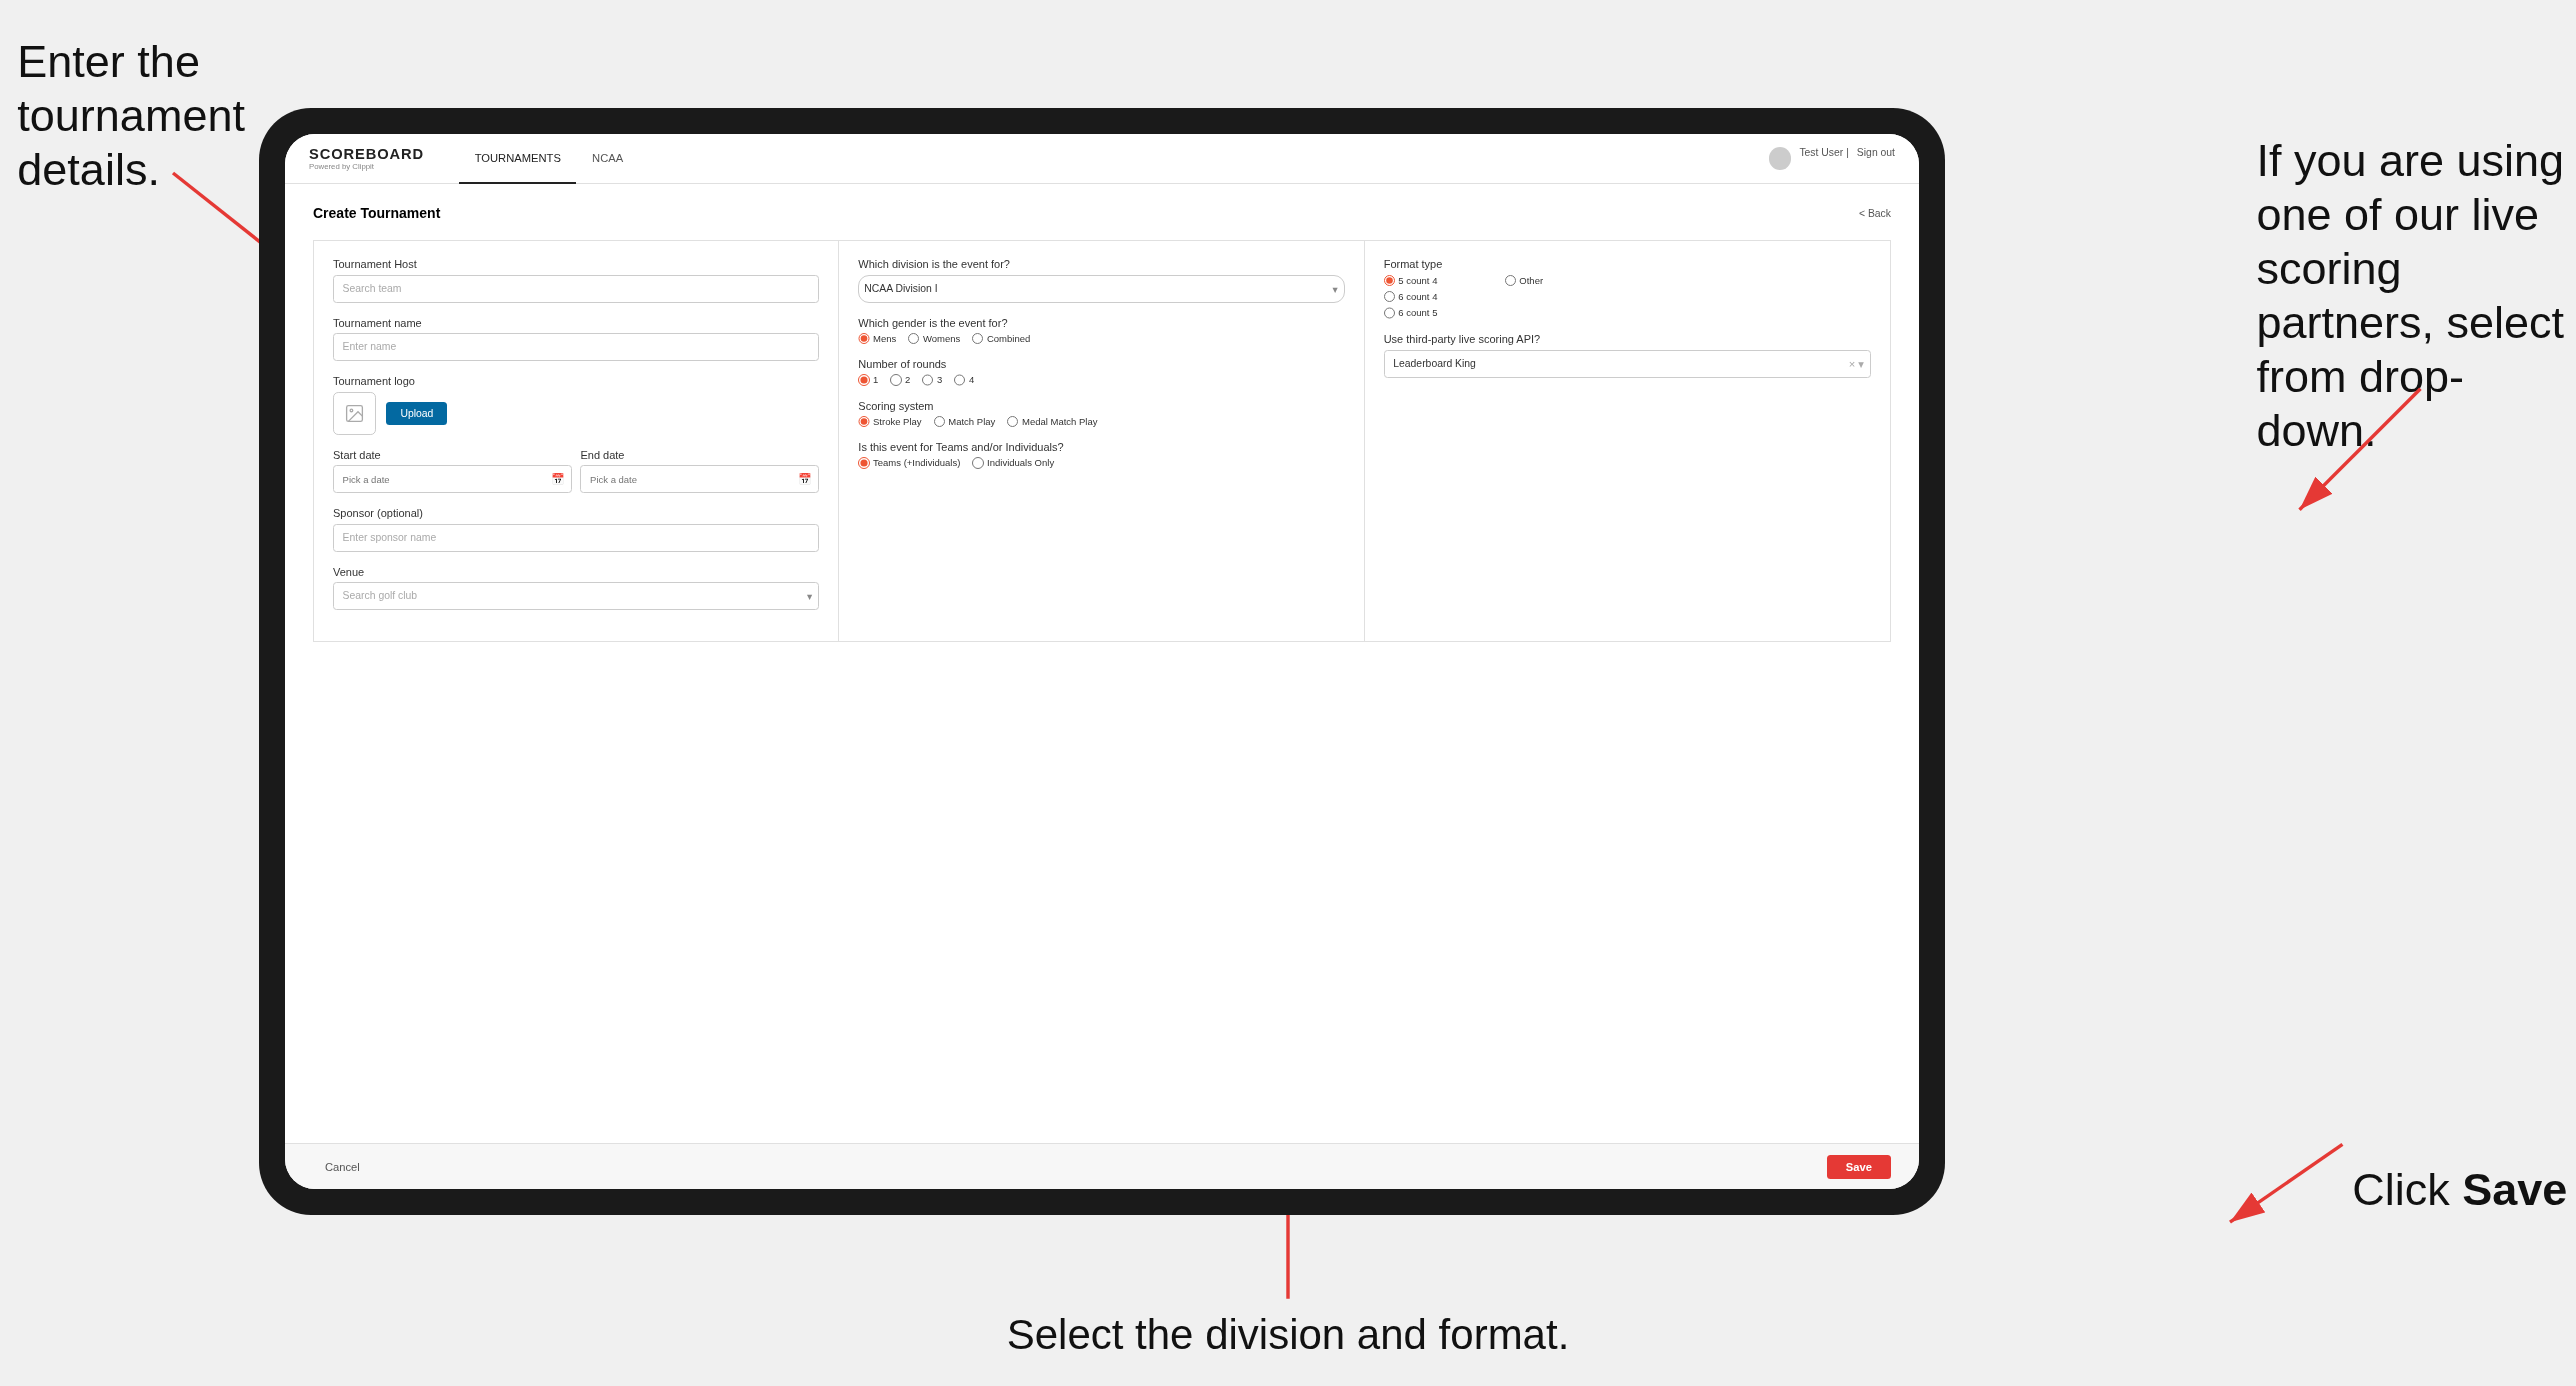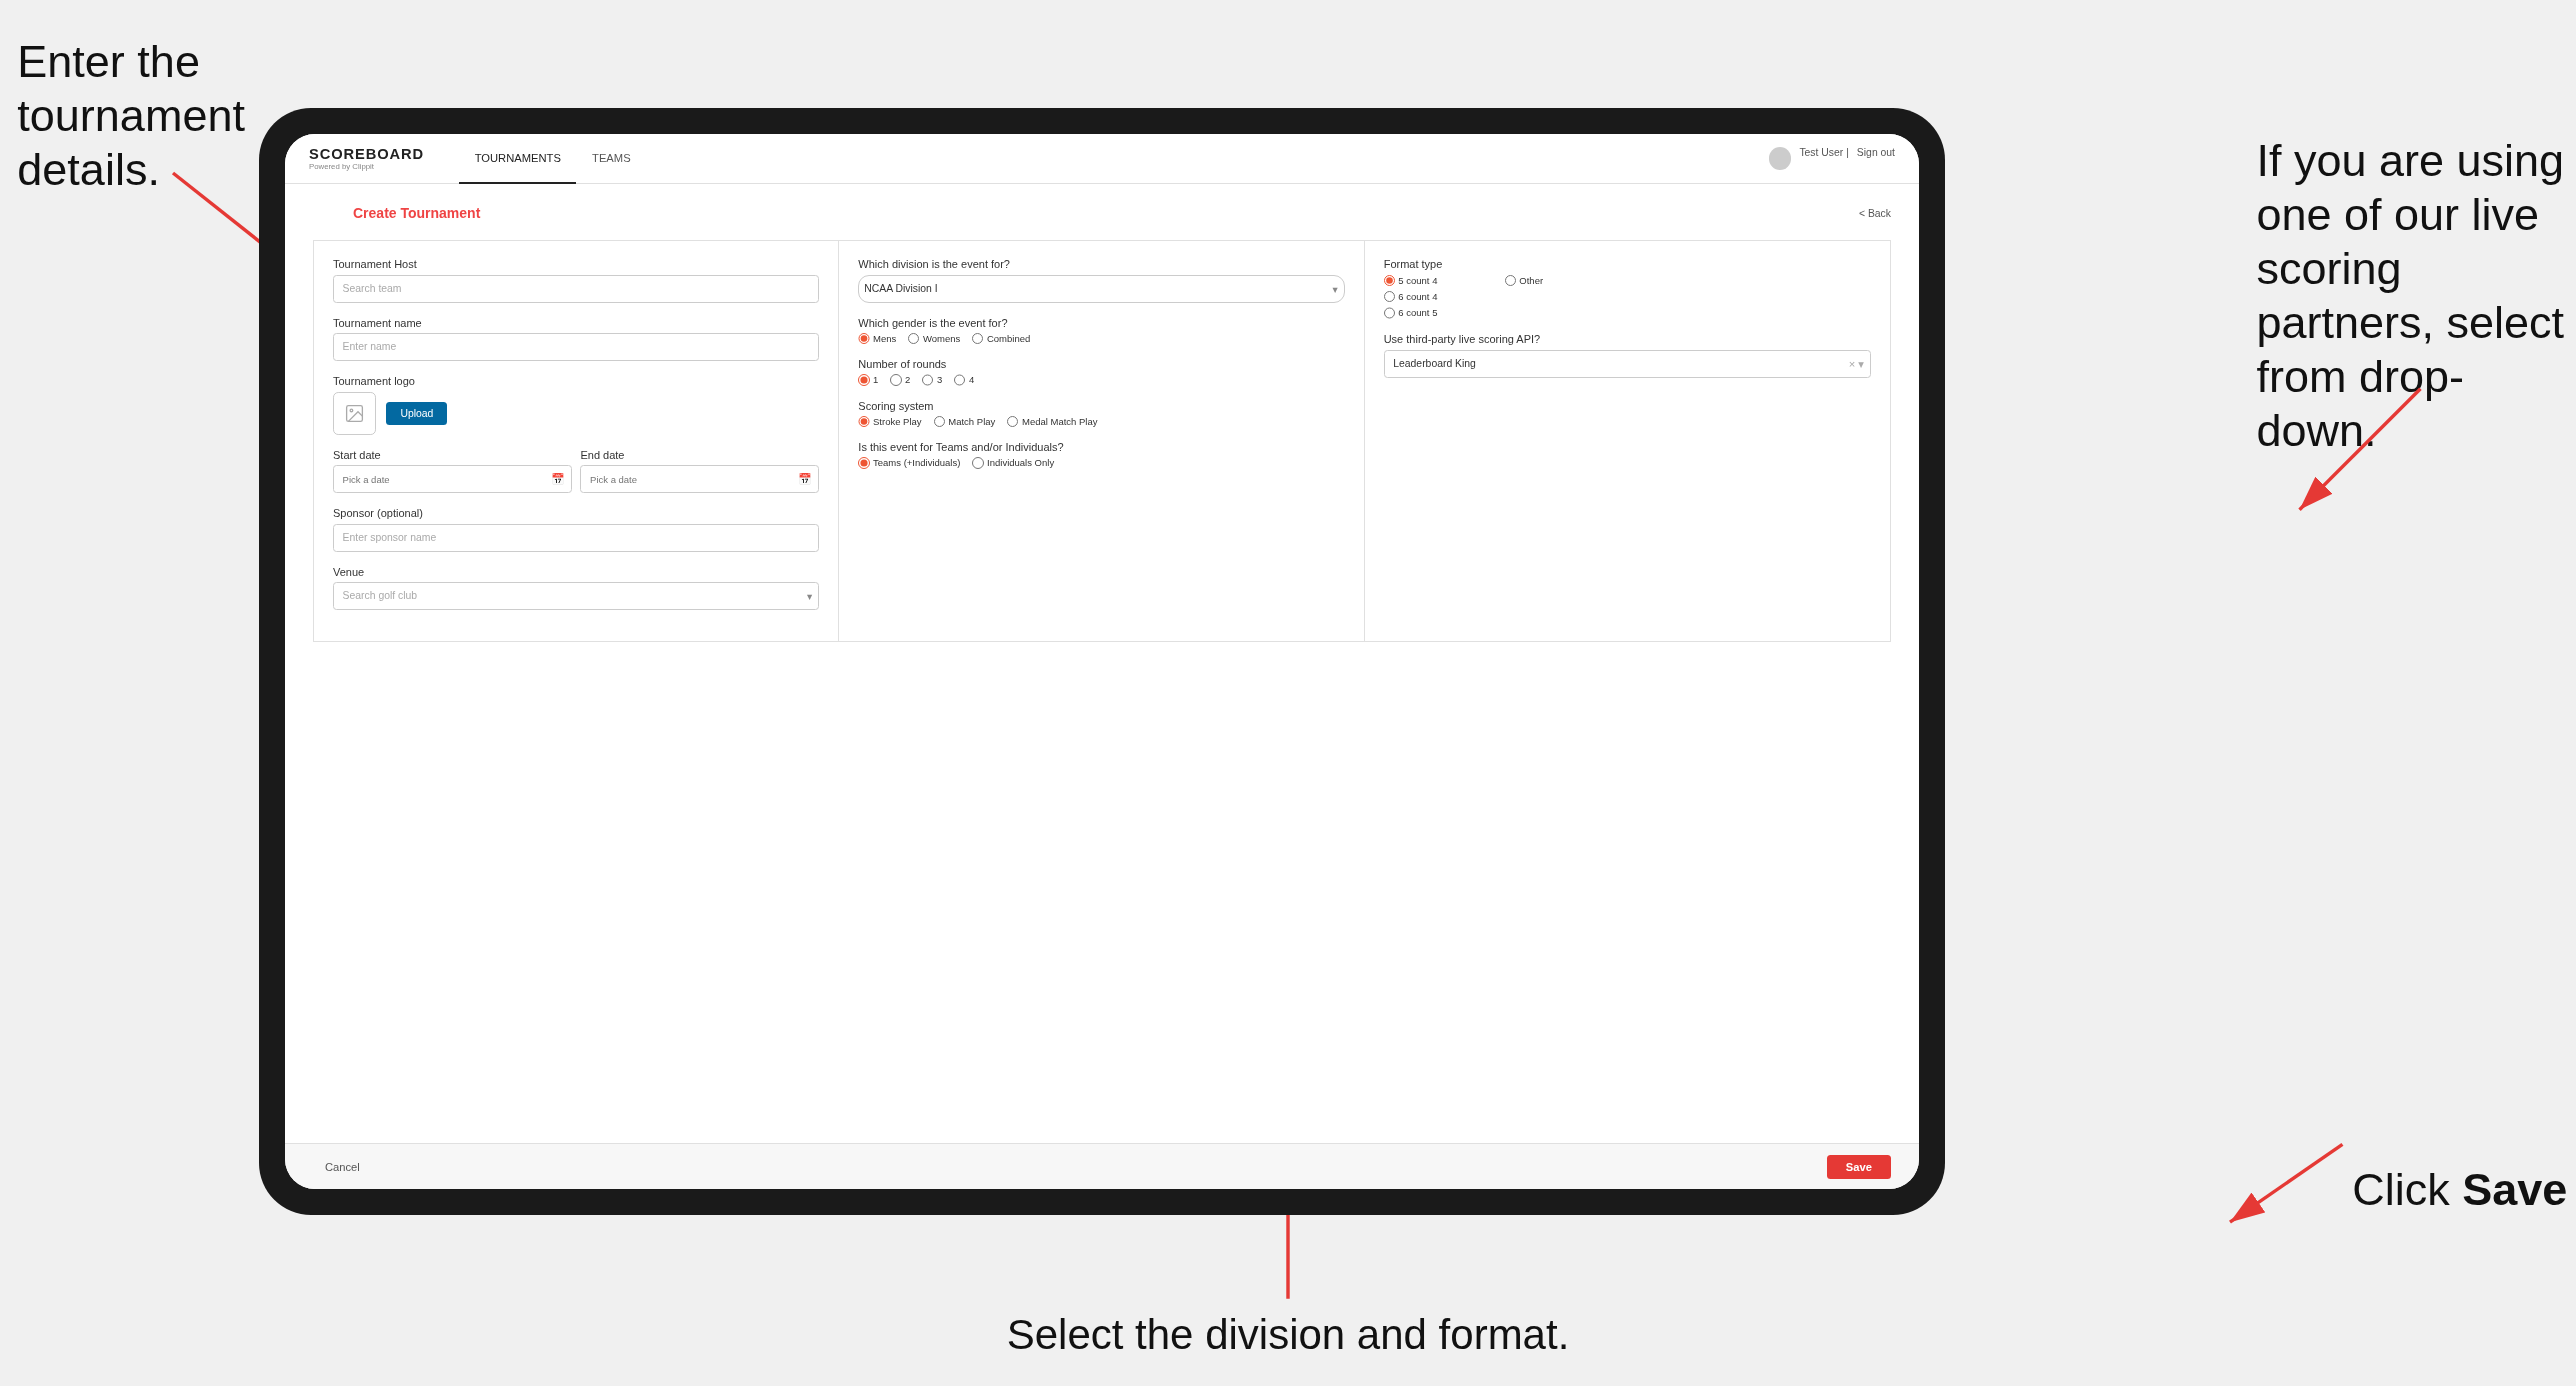--- a/index.html
+++ b/index.html
@@ -173,22 +173,21 @@
     .page-header {
       display: flex;
       justify-content: space-between;
       align-items: center;
       margin-bottom: 19px;
     }
 
     .page-title {
       font-size: 14px;
       font-weight: 600;
-      color: #ef4444;
-      margin-left: 40px;
+      color: #000000;
     }
 
     .back-link {
       font-size: 10.4px;
       color: #555;
       cursor: pointer;
     }
 
     
     .form-grid {
@@ -489,21 +488,21 @@
   <div class="tablet-inner">
     <div class="app-window">
 
       <nav class="top-nav">
         <div class="logo-area">
           <span class="logo-text">SCOREBOARD</span>
           <span class="logo-sub">Powered by Clippit</span>
         </div>
         <div class="nav-tabs">
           <div class="nav-tab active">TOURNAMENTS</div>
-          <div class="nav-tab">TEAMS</div>
+          <div class="nav-tab">NCAA</div>
         </div>
         <div class="nav-right">
           <div class="nav-avatar"></div>
           <span>Test User |</span>
           <span class="nav-signout">Sign out</span>
         </div>
       </nav>
 
       <div class="page-content">
         <div class="create-tournament-container">

